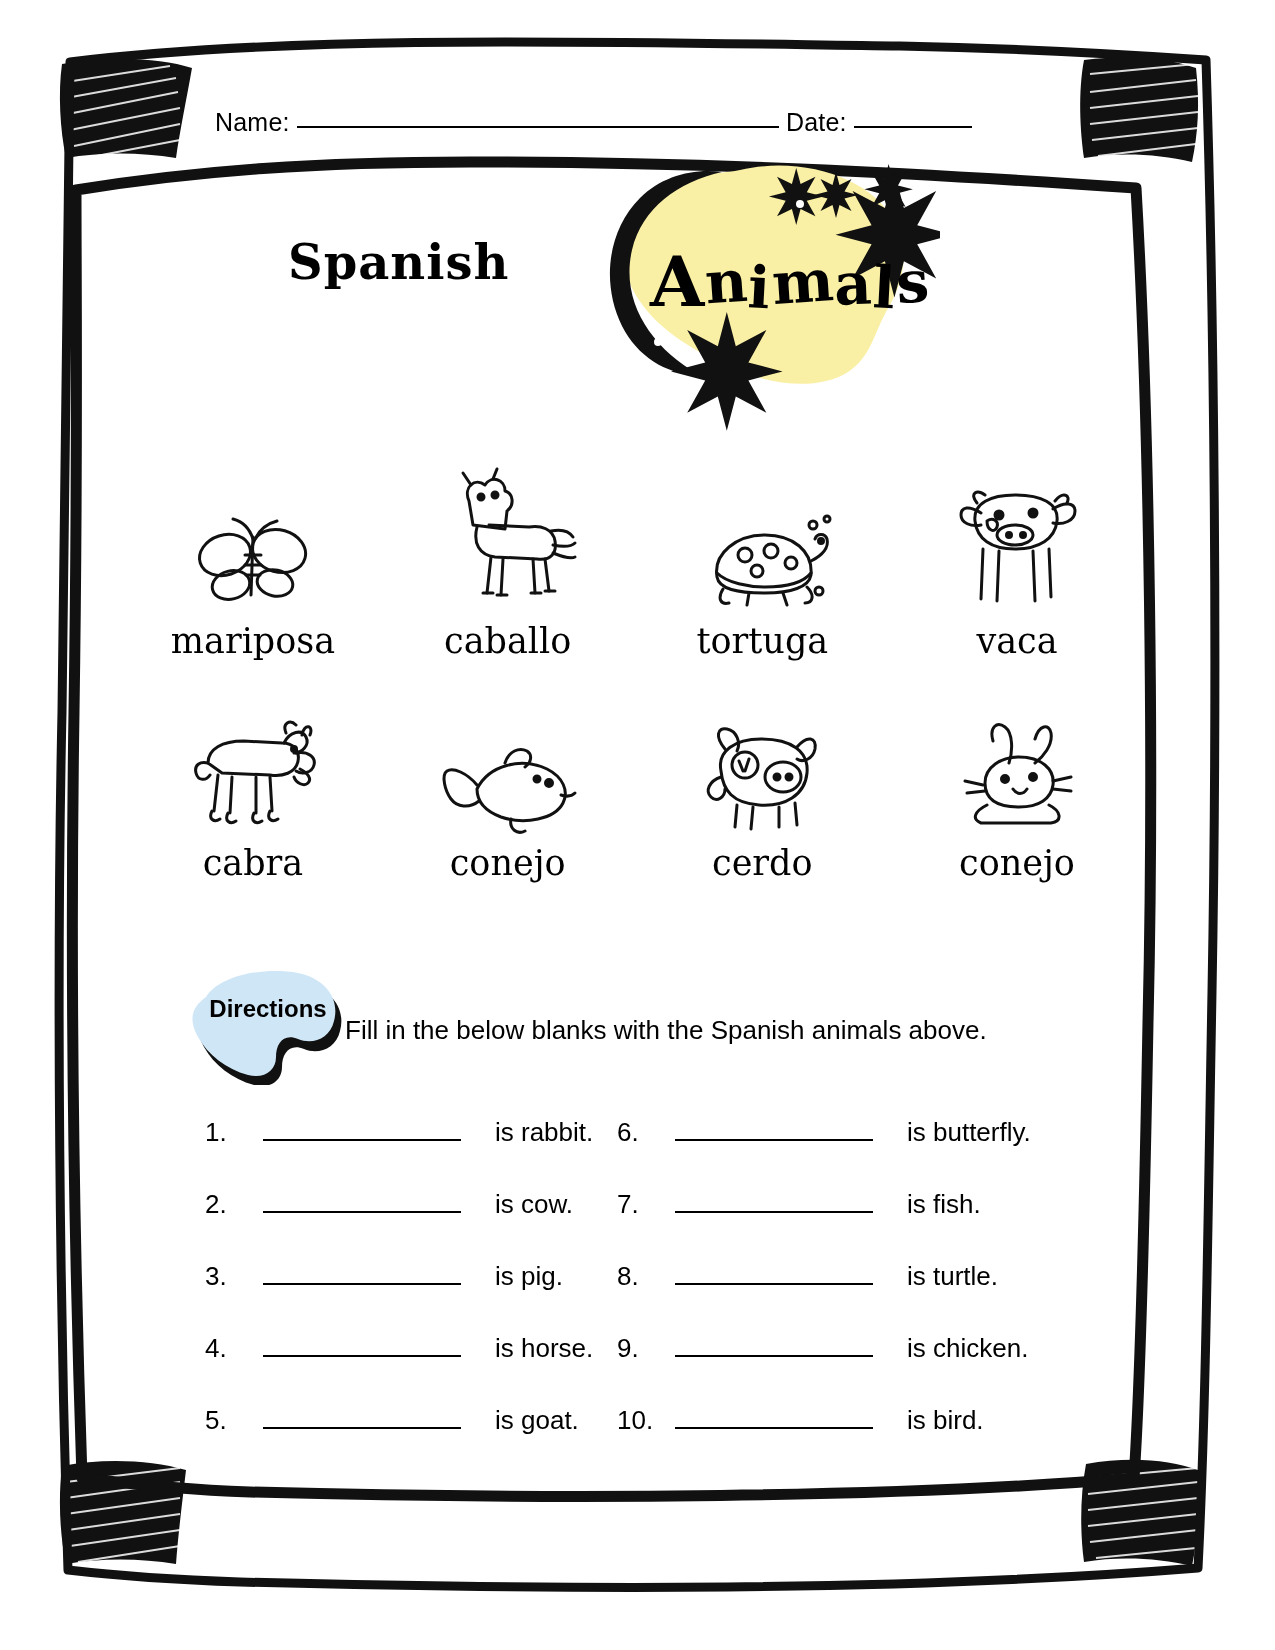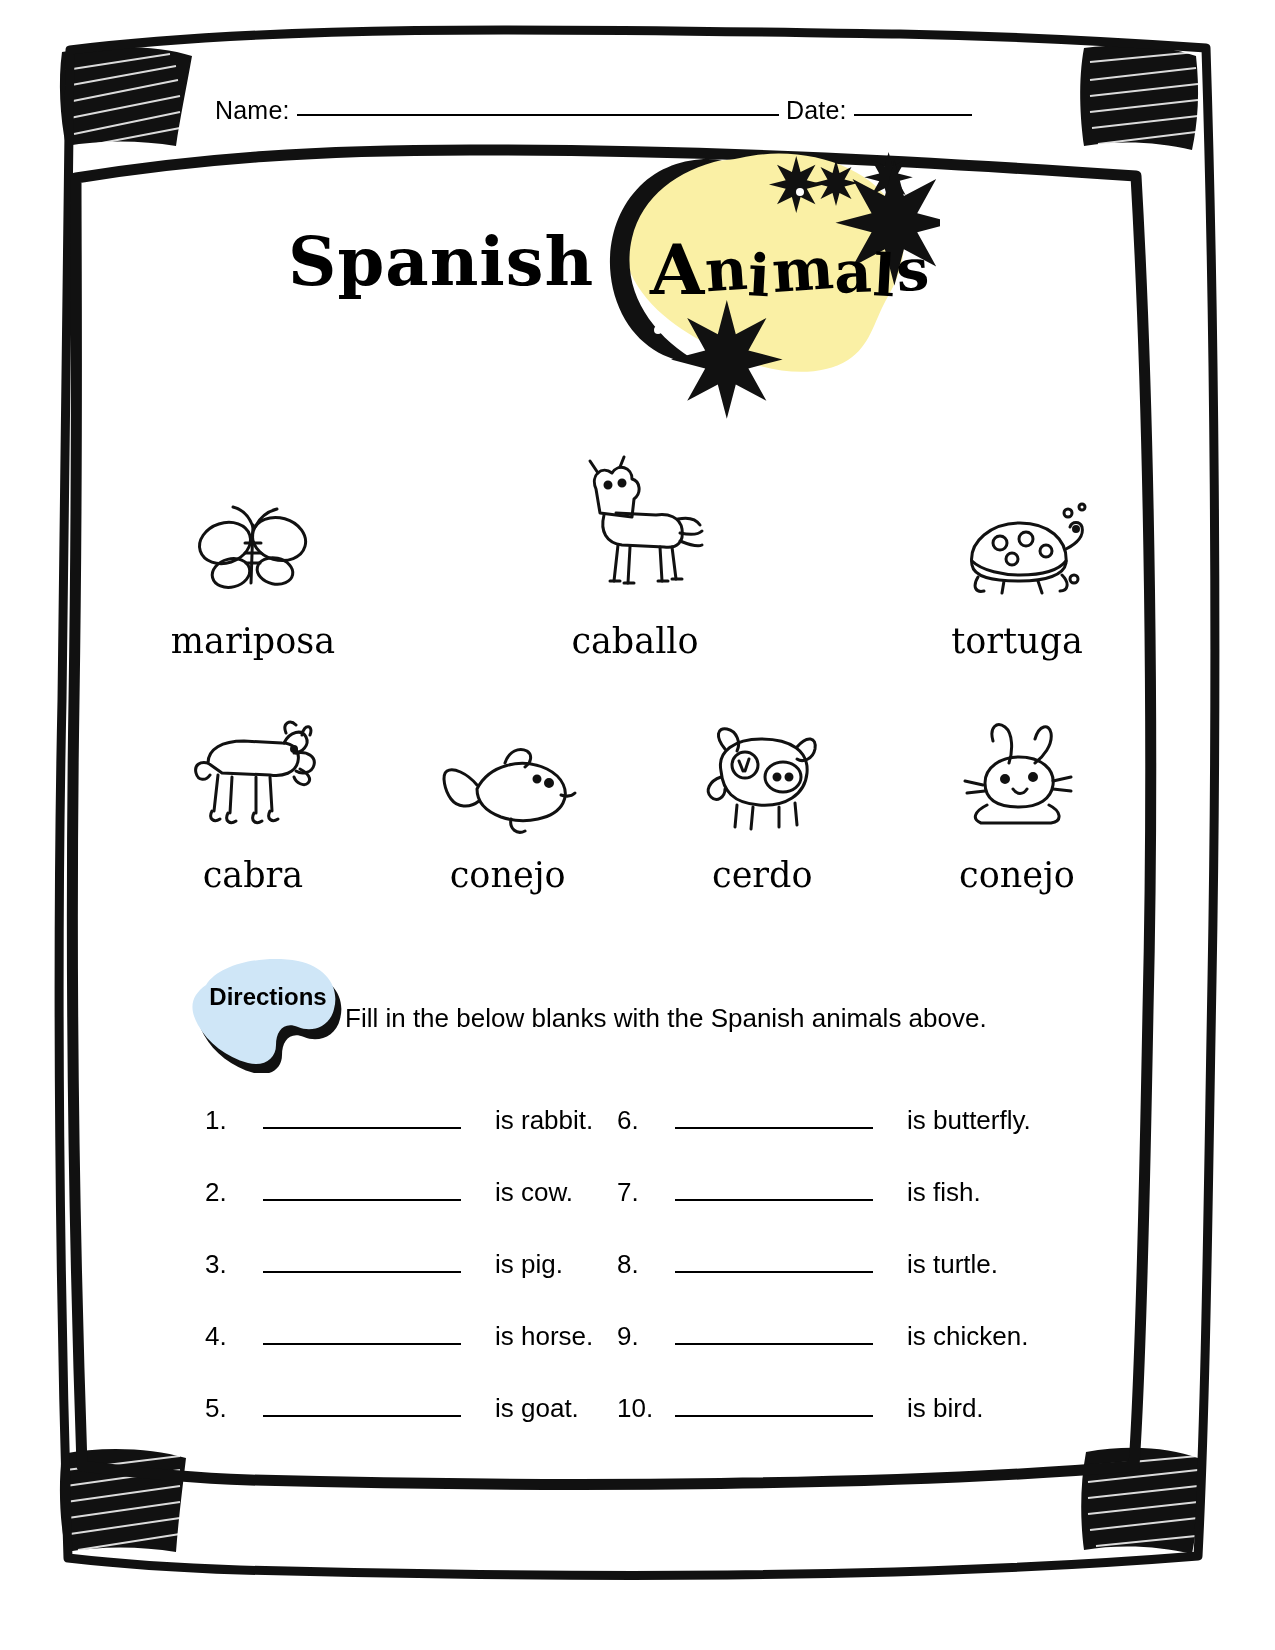--- a/index.html
+++ b/index.html
@@ -11,21 +11,21 @@
     width: 1275px;
     height: 1650px;
     position: relative;
     font-family: "Liberation Sans", sans-serif;
     overflow: hidden;
   }
 
   
   #page {
     position: absolute;
-    left: 0; top: 0;
+    left: 0; top: 12px;
     width: 1275px;
     height: 1628px;
     border-radius: 15px;
   }
   .frame-svg {
     position: absolute;
     left: 0; top: 0;
     width: 1275px;
     height: 1650px;
     pointer-events: none;
@@ -65,21 +65,21 @@
     left: 330px;
     top: 0px;
     width: 340px;
     height: 270px;
   }
   #title-spanish {
     position: absolute;
     left: 18px;
     top: 72px;
     font-family: "DejaVu Serif", serif;
-    font-size: 67px;
+    font-size: 48px;
     font-weight: 700;
     color: #000;
     letter-spacing: 1px;
     text-align: center;
   }
   #title-animals {
     position: absolute;
     left: 380px;
     top: 78px;
     font-family: "DejaVu Serif", serif;
@@ -113,21 +113,21 @@
   .vocab-art {
     height: 150px;
     display: flex;
     align-items: flex-end;
     justify-content: center;
   }
   .vocab-word {
     font-family: "DejaVu Serif", serif;
     font-size: 35px;
     color: #000;
-    margin-top: 16px;
+    margin-top: 4px;
     white-space: nowrap;
   }
 
   
   #directions {
     position: absolute;
     left: 180px;
     top: 955px;
     width: 920px;
     height: 120px;
@@ -312,20 +312,40 @@
               <path d="M36,82 C30,92 34,98 42,96 M62,86 L60,98 M96,86 L100,98 M120,80 C128,88 126,96 118,96"></path>
               <circle cx="126" cy="18" r="4"></circle>
                 <circle cx="140" cy="12" r="3"></circle>
                 <circle cx="132" cy="84" r="4"></circle>
             </g>
           </svg>
         </div>
         <div class="vocab-word">tortuga</div>
       </div>
 
+      <div class="vocab-cell">
+        <div class="vocab-art">
+          <svg width="140" height="130" viewBox="0 0 140 130">
+            <g fill="none" stroke="#111" stroke-width="3" stroke-linecap="round" stroke-linejoin="round">
+              <path d="M28,34 C26,16 44,8 68,8 C94,8 112,16 110,34 C108,52 92,62 68,62 C44,62 30,52 28,34 Z"></path>
+              <path d="M34,26 C22,18 14,20 14,28 C14,36 24,40 34,38"></path>
+              <path d="M106,22 C118,14 128,16 128,24 C128,34 116,38 106,36"></path>
+              <path d="M30,16 C22,6 30,2 38,8 M108,14 C116,4 124,8 120,16"></path>
+              <circle cx="52" cy="28" r="4" fill="#111"></circle>
+              <circle cx="86" cy="26" r="4" fill="#111"></circle>
+              <ellipse cx="68" cy="48" rx="18" ry="10"></ellipse>
+              <circle cx="62" cy="48" r="2.5" fill="#111"></circle>
+                <circle cx="76" cy="48" r="2.5" fill="#111"></circle>
+              <path d="M36,62 L34,112 M52,64 L50,114 M86,64 L88,114 M102,62 L104,110"></path>
+              <path d="M40,34 C46,30 52,34 50,40 C48,46 40,44 40,34 Z"></path>
+            </g>
+          </svg>
+        </div>
+        <div class="vocab-word">vaca</div>
+      </div>
 
     </div>
 
     <div class="vocab-row">
 
       <div class="vocab-cell">
         <div class="vocab-art">
           <svg width="150" height="120" viewBox="0 0 150 120">
             <g fill="none" stroke="#111" stroke-width="3" stroke-linecap="round" stroke-linejoin="round">
               <path d="M30,44 C30,30 44,22 66,22 L104,24 C116,24 122,32 120,42 C118,54 104,58 92,56 L44,54 Z"></path>

